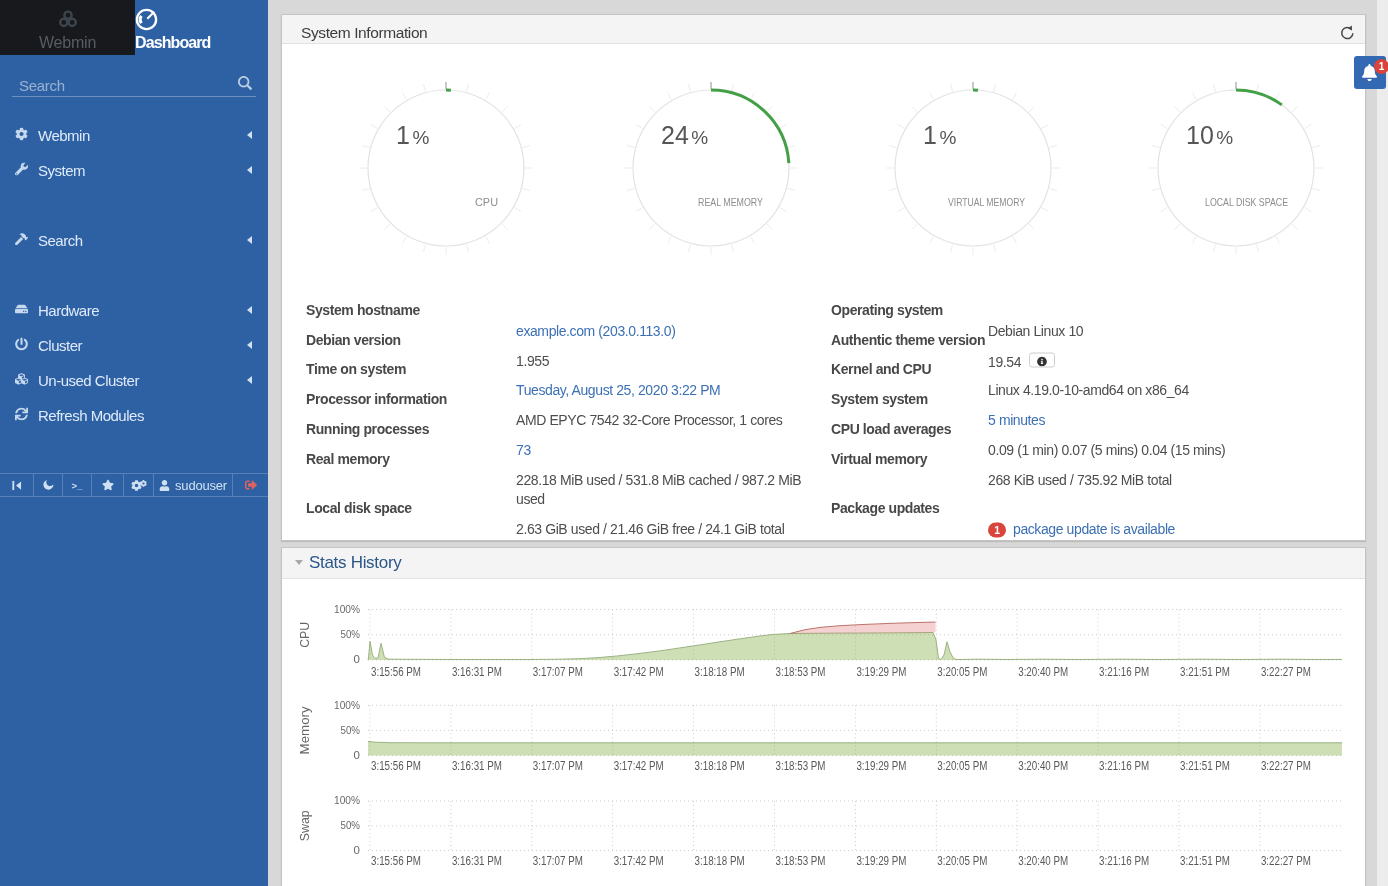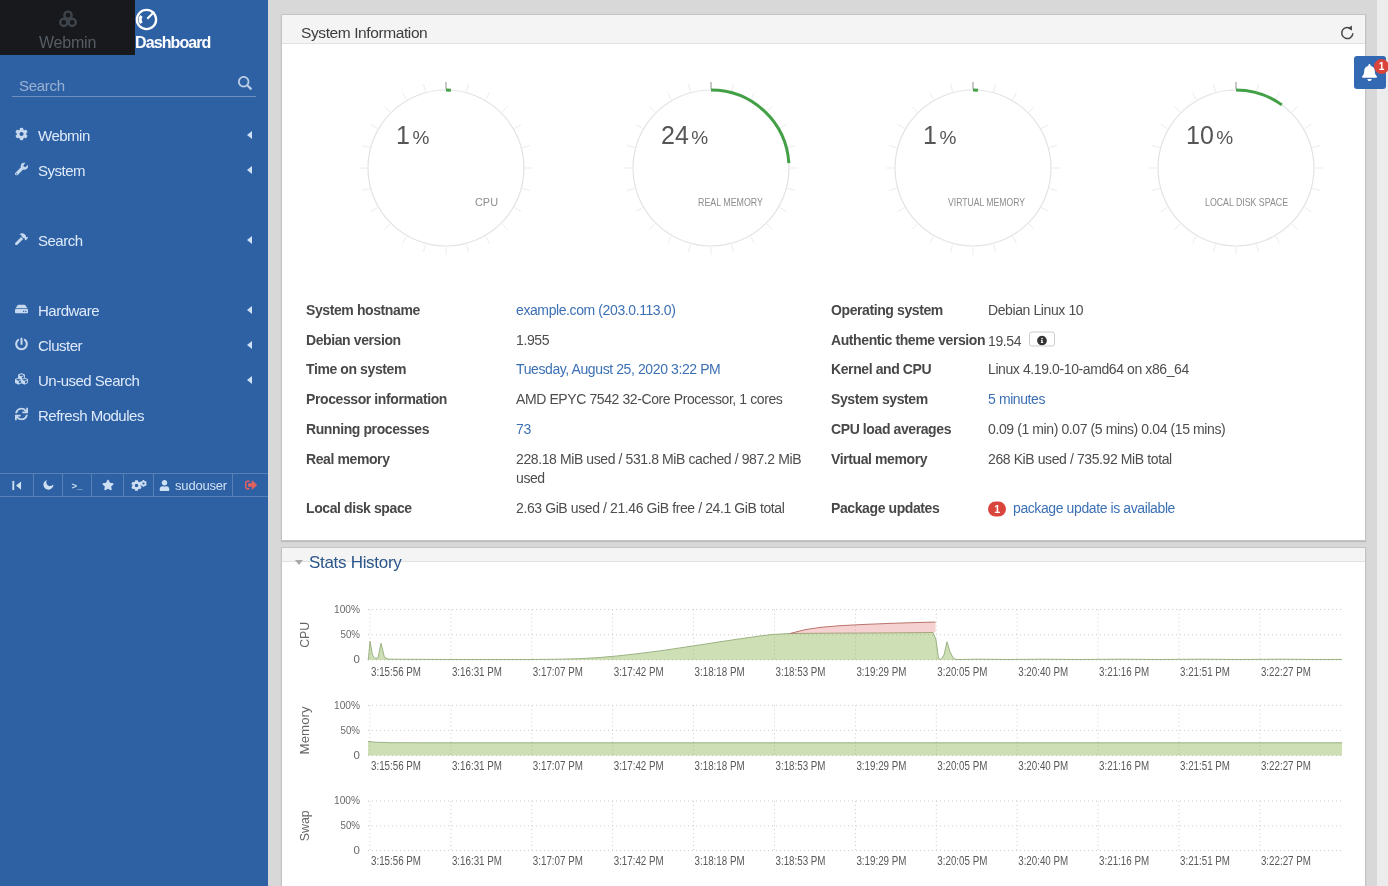--- a/index.html
+++ b/index.html
@@ -12,21 +12,21 @@
 #search { position:absolute; left:12px; top:70px; width:244px; height:27px; border-bottom:1px solid rgba(255,255,255,0.3); color:rgba(255,255,255,0.5); font-size:15px; letter-spacing:-0.3px; }
 .mi { position:absolute; left:0; width:268px; height:35px; color:#dfeafa; font-size:15px; letter-spacing:-0.5px; }
 .mi .ic { position:absolute; left:14px; top:50%; transform:translateY(-50%); width:14px; text-align:center; }
 .mi .tx { position:absolute; left:38px; top:50%; transform:translateY(-50%); }
 .mi .caret { position:absolute; right:16px; top:50%; transform:translateY(-50%); width:0; height:0; border-top:4px solid transparent; border-bottom:4px solid transparent; border-right:5px solid #cfe0f2; }
 #tools { position:absolute; left:0; top:473px; width:268px; height:24px; border-top:1px solid rgba(255,255,255,0.2); border-bottom:1px solid rgba(255,255,255,0.2); display:flex; }
 #tools .tb { border-right:1px solid rgba(255,255,255,0.2); display:flex; align-items:center; justify-content:center; color:#cfe0f2; }
 .panel { position:absolute; background:#fff; border:1px solid #c3c3c3; box-shadow:0 1px 1px rgba(0,0,0,0.12); }
 .phead { position:absolute; left:0; top:0; right:0; background:#f4f4f4; border-bottom:1px solid #e2e2e2; }
 .lbl { position:absolute; font-size:14px; color:#484848; font-weight:bold; letter-spacing:-0.4px; white-space:nowrap; transform:translateY(-50%); }
-.val { position:absolute; font-size:14px; color:#4d4d4d; letter-spacing:-0.4px; white-space:nowrap; transform:translateY(-50%); }
+.val { position:absolute; font-size:14px; color:#4d4d4d; letter-spacing:-0.4px; white-space:nowrap; transform:translateY(-50%);margin-top:21px; }
 a.lk { color:#3c70b5; text-decoration:none; }
 
 </style></head><body>
 <div class="abs" style="left:1377px;top:0;width:11px;height:886px;background:#ececec"></div>
 <div id="sidebar">
 <div id="tabw">
       <div style="margin-top:8px;height:22px">
 <svg width="22" height="22" viewBox="0 0 22 22">
           <g fill="none" stroke="#3d444b" stroke-width="2.4">
             <circle cx="11" cy="7.2" r="3.6"></circle>
@@ -85,21 +85,21 @@
       <span class="ic"><svg width="13" height="13" viewBox="0 0 512 512" style="">
           <path fill="#c6d8ee" d="M400 54.1c63 45 104 118.6 104 201.9 0 136.8-110.8 247.7-247.5 248C120 504.3 8.2 393 8 256.4 7.9 173.1 48.9 99.3 111.8 54.2c11.7-8.3 28-4.8 35 7.7L162.6 90c5.9 10.5 3.1 23.8-6.6 31-41.5 30.8-68 79.6-68 134.9-.1 92.3 74.5 168.1 168 168.1 91.6 0 168.6-74.2 168-169.1-.3-51.8-24.7-101.8-68.1-134-9.7-7.2-12.4-20.5-6.5-31l15.8-28.1c7-12.4 23.2-16.1 34.8-7.7zM296 264V24c0-13.3-10.7-24-24-24h-32c-13.3 0-24 10.7-24 24v240c0 13.3 10.7 24 24 24h32c13.3 0 24-10.7 24-24z"></path>
         </svg></span>
       <span class="tx">Cluster</span>
       <div class="caret"></div>
     </div>
 <div class="mi" style="top:362px">
       <span class="ic"><svg width="13" height="13" viewBox="0 0 512 512" style="">
           <path fill="#c6d8ee" d="M488.6 250.2L392 214V105.5c0-15-9.3-28.4-23.4-33.7l-100-37.5c-8.1-3.1-17.1-3.1-25.3 0l-100 37.5c-14.1 5.3-23.4 18.7-23.4 33.7V214l-96.6 36.2C9.3 255.5 0 268.9 0 283.9V394c0 13.6 7.7 26.1 19.9 32.2l100 50c10.1 5.1 22.1 5.1 32.2 0l103.9-52 103.9 52c10.1 5.1 22.1 5.1 32.2 0l100-50c12.2-6.1 19.9-18.6 19.9-32.2V283.9c0-15-9.3-28.4-23.4-33.7zM358 214.8l-85 31.9v-68.2l85-37v73.3zM154 104.1l102-38.2 102 38.2v.6l-102 41.4-102-41.4v-.6zm84 291.1l-85 42.5v-79.1l85-38.8v75.4zm0-112l-102 41.4-102-41.4v-.6l102-38.2 102 38.2v.6zm240 112l-85 42.5v-79.1l85-38.8v75.4zm0-112l-102 41.4-102-41.4v-.6l102-38.2 102 38.2v.6z"></path>
         </svg></span>
-      <span class="tx">Un-used Search</span>
+      <span class="tx">Un-used Cluster</span>
       <div class="caret"></div>
     </div>
 <div class="mi" style="top:397px">
       <span class="ic"><svg width="13" height="13" viewBox="0 0 512 512" style="">
           <path fill="#c6d8ee" d="M440.65 12.57l4 82.77A247.16 247.16 0 0 0 255.83 8C134.73 8 33.91 94.92 12.29 209.82A12 12 0 0 0 24.09 224h49.05a12 12 0 0 0 11.67-9.26 175.91 175.91 0 0 1 317-56.94l-101.46-4.86a12 12 0 0 0-12.57 12v47.41a12 12 0 0 0 12 12H500a12 12 0 0 0 12-12V12a12 12 0 0 0-12-12h-47.37a12 12 0 0 0-11.98 12.57zM255.83 432a175.61 175.61 0 0 1-146-77.8l101.8 4.87a12 12 0 0 0 12.57-12v-47.4a12 12 0 0 0-12-12H12a12 12 0 0 0-12 12V500a12 12 0 0 0 12 12h47.35a12 12 0 0 0 12-12.6l-4.15-82.57A247.17 247.17 0 0 0 255.83 504c121.11 0 221.93-86.92 243.55-201.82a12 12 0 0 0-11.8-14.18h-49.05a12 12 0 0 0-11.67 9.26A175.86 175.86 0 0 1 255.83 432z"></path>
         </svg></span>
       <span class="tx">Refresh Modules</span>
     </div>
 <div id="tools">
 <div class="tb" style="width:34px">
@@ -294,21 +294,21 @@
 <div class="val" style="left:988px;top:369px">Linux 4.19.0-10-amd64 on x86_64</div>
 <div class="lbl" style="left:831px;top:399px">System system</div>
 <div class="val" style="left:988px;top:399px"><a class="lk">5 minutes</a></div>
 <div class="lbl" style="left:831px;top:429px">CPU load averages</div>
 <div class="val" style="left:988px;top:429px">0.09 (1 min) 0.07 (5 mins) 0.04 (15 mins)</div>
 <div class="lbl" style="left:831px;top:459px">Virtual memory</div>
 <div class="val" style="left:988px;top:459px">268 KiB used / 735.92 MiB total</div>
 <div class="lbl" style="left:831px;top:508px">Package updates</div>
 <div class="val" style="left:988px;top:508px"><span style="display:inline-block;background:#d9453c;color:#fff;border-radius:8px;min-width:18px;height:15px;line-height:15px;text-align:center;font-size:10.5px;font-weight:bold;margin-right:7px;vertical-align:0px">1</span><a class="lk">package update is available</a></div>
 <div class="panel" style="left:281px;top:547px;width:1085px;height:345px;border-bottom:none">
-<div class="phead" style="height:14px">
+<div class="phead" style="height:31px">
 <span style="position:absolute;left:13px;top:12px;width:0;height:0;border-left:4.5px solid transparent;border-right:4.5px solid transparent;border-top:5.5px solid #a8a8a8"></span>
 <span style="position:absolute;left:27px;top:5px;font-size:17px;letter-spacing:-0.3px;color:#2b568a">Stats History</span>
 </div>
   </div>
 <svg class="abs" style="left:284px;top:579px" width="1080" height="307" viewBox="0 0 1080 307">
     <line x1="84.0" y1="30.5" x2="1058.0" y2="30.5" stroke="#cccccc" stroke-width="1" stroke-dasharray="1 3"></line>
     <line x1="84.0" y1="55.8" x2="1058.0" y2="55.8" stroke="#cccccc" stroke-width="1" stroke-dasharray="1 3"></line>
     <line x1="84.0" y1="81.0" x2="1058.0" y2="81.0" stroke="#cccccc" stroke-width="1" stroke-dasharray="1 3"></line>
     <line x1="86.0" y1="30.5" x2="86.0" y2="81.0" stroke="#cccccc" stroke-width="1" stroke-dasharray="1 3"></line>
     <line x1="166.9" y1="30.5" x2="166.9" y2="81.0" stroke="#cccccc" stroke-width="1" stroke-dasharray="1 3"></line>

